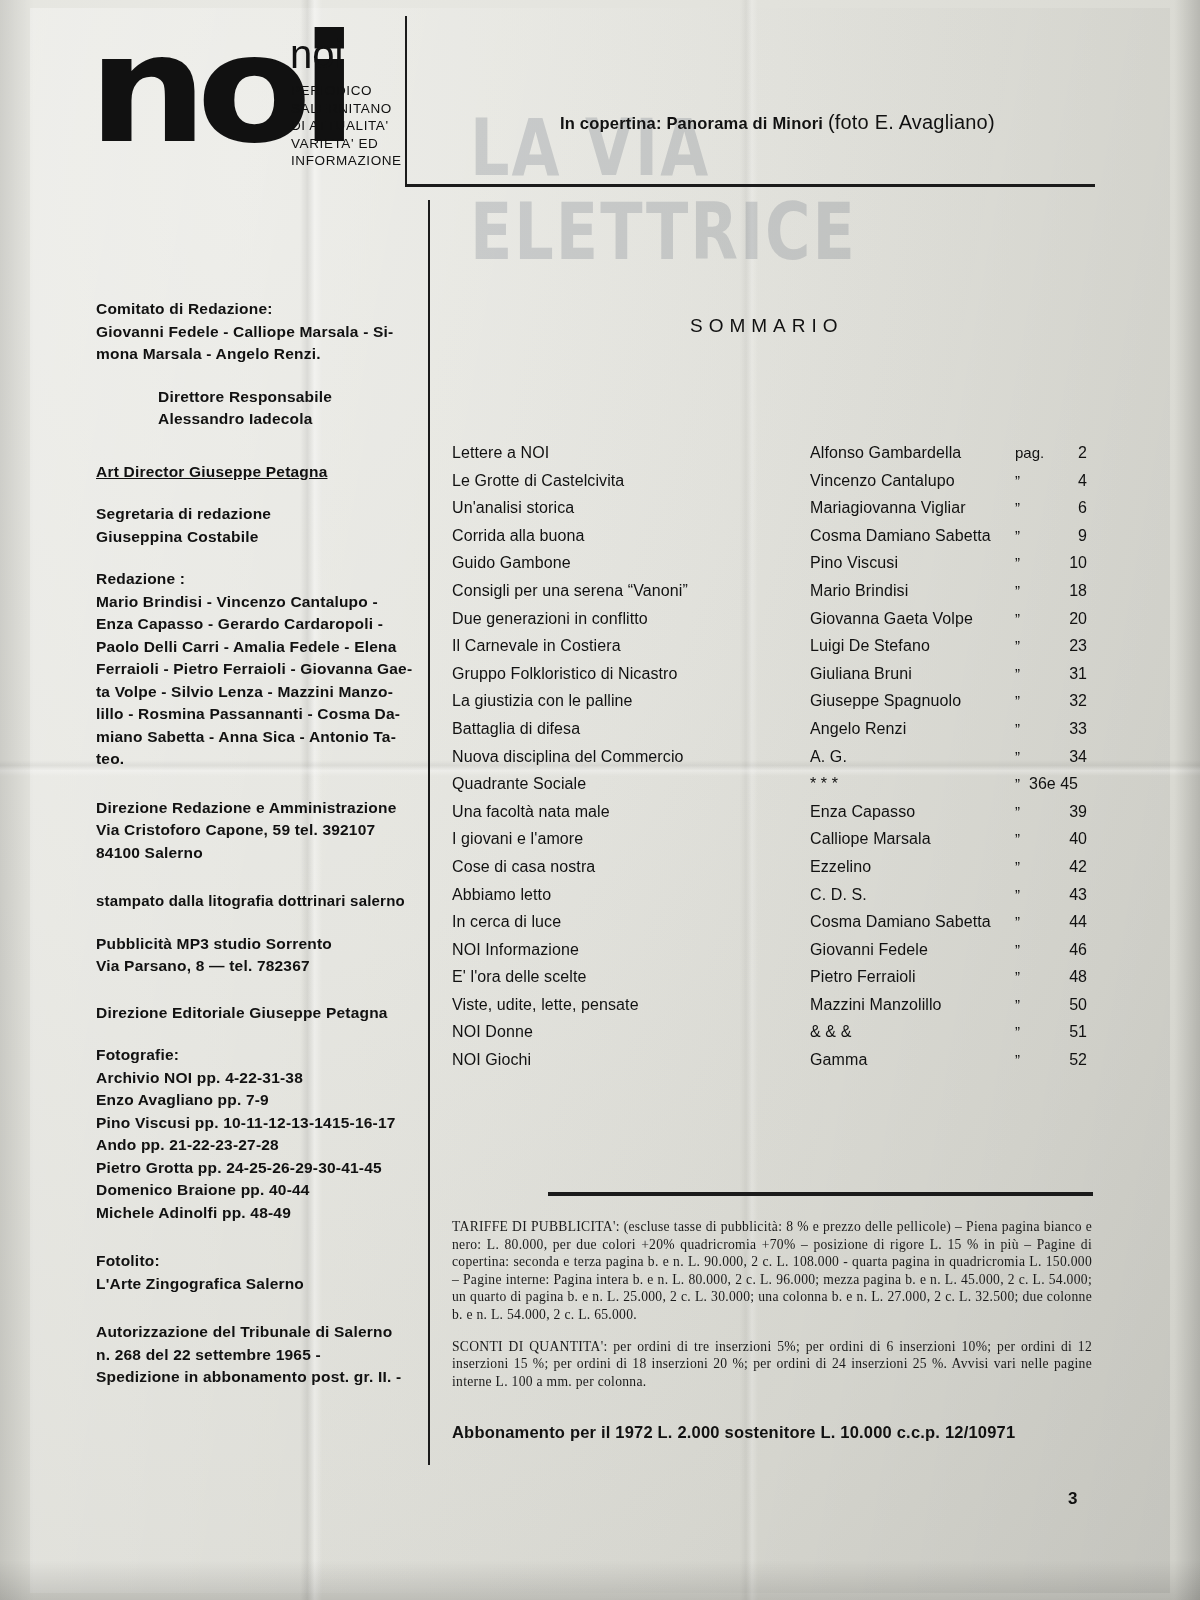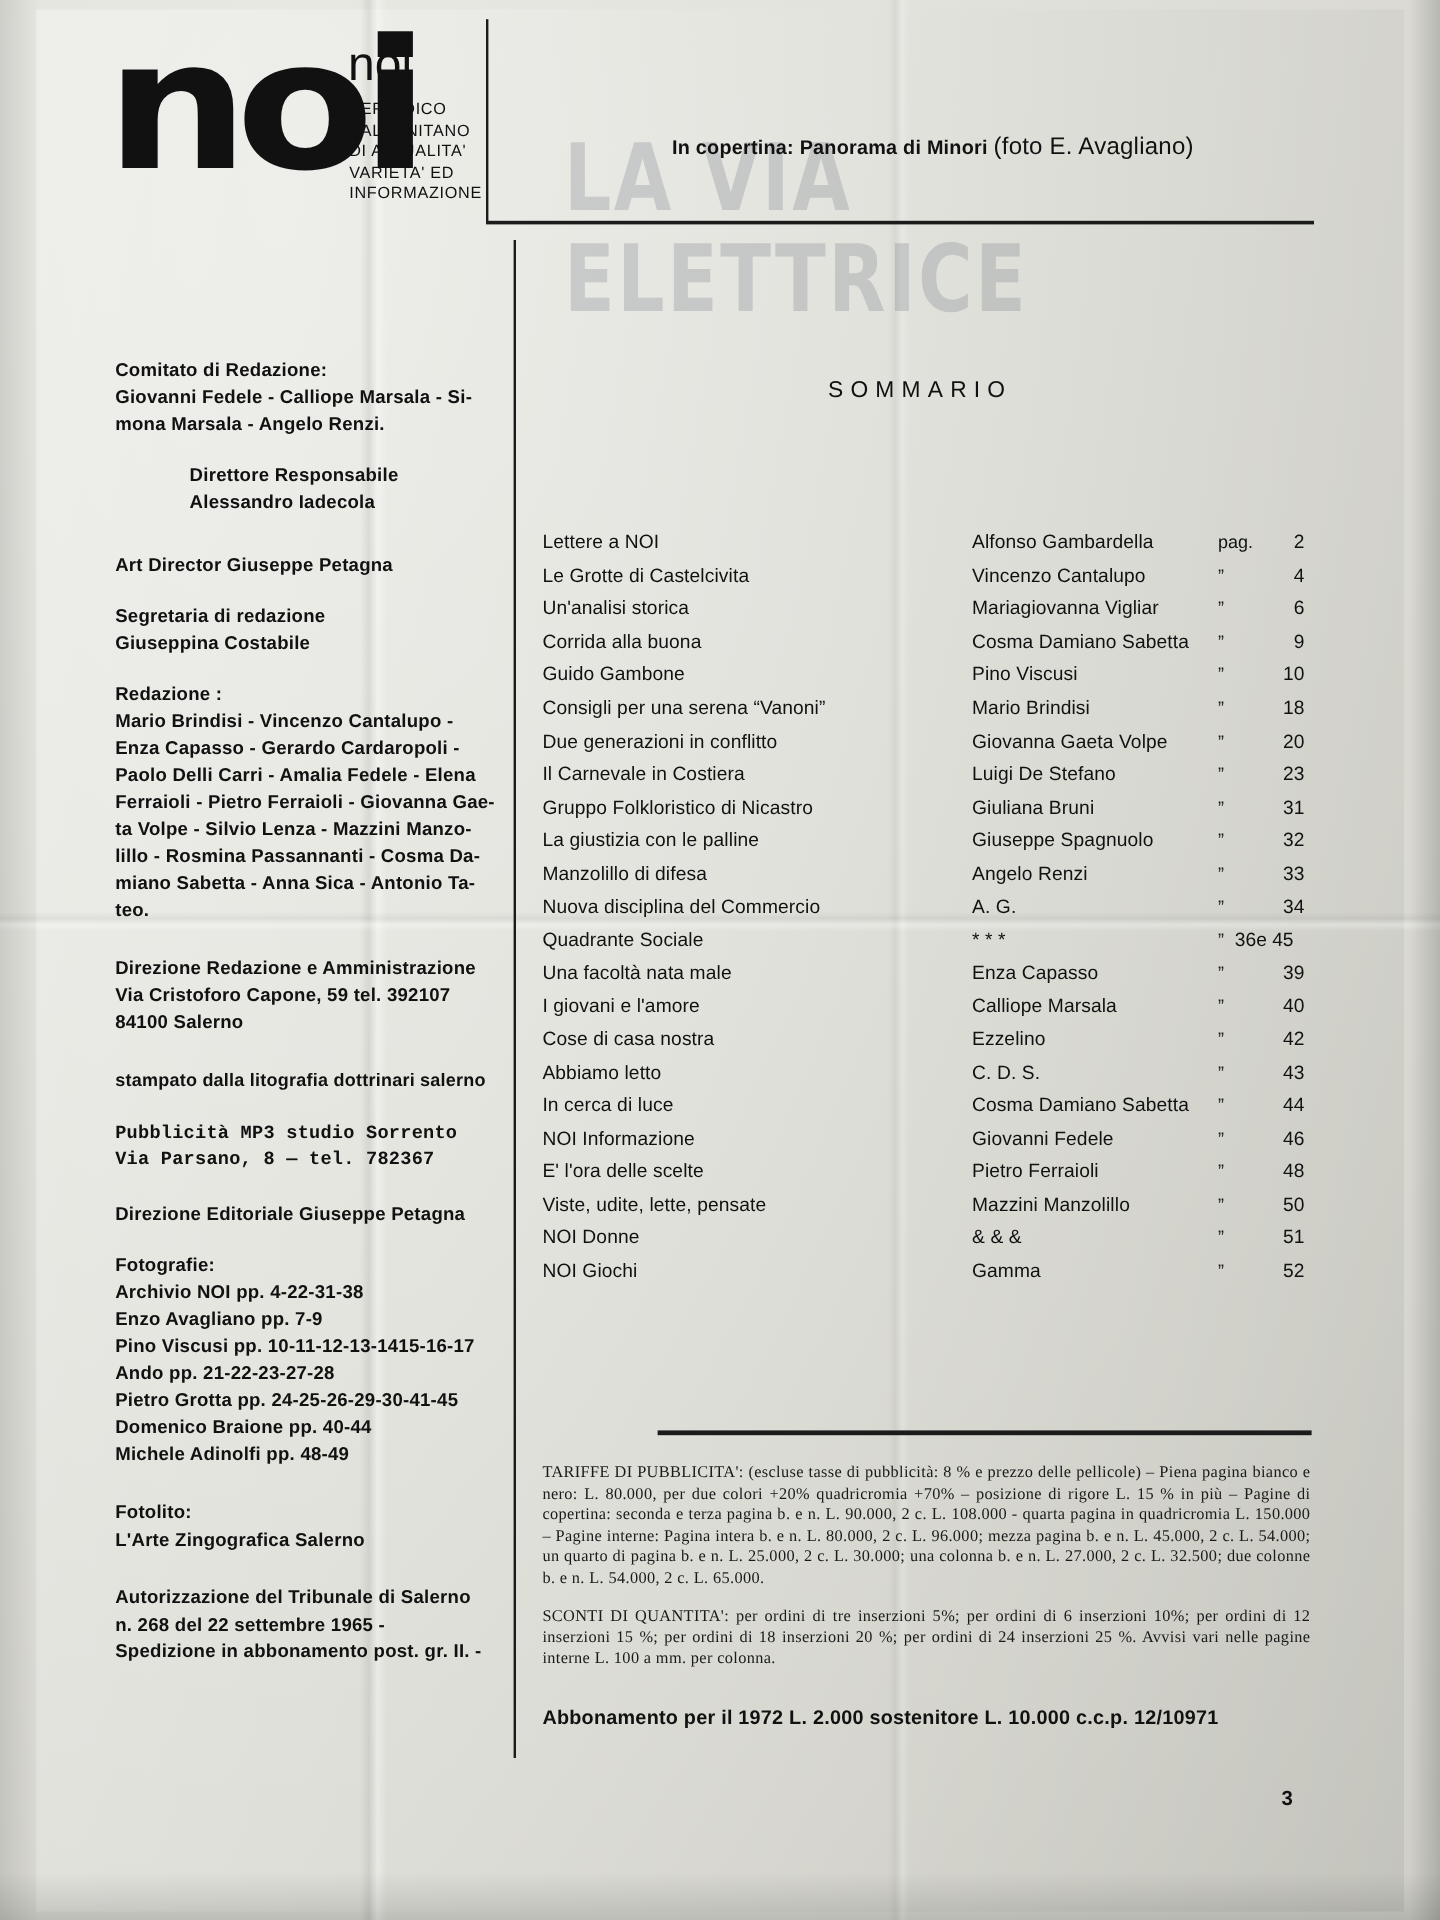--- a/index.html
+++ b/index.html
@@ -257,21 +257,21 @@
       <div class="line">Comitato di Redazione:</div>
       <div class="line">Giovanni Fedele - Calliope Marsala - Si-</div>
       <div class="line">mona Marsala - Angelo Renzi.</div>
     </div>
 
     <div class="blk" style="margin-bottom:28px;">
       <div class="line dir-title">Direttore Responsabile</div>
       <div class="line dir-name">Alessandro   Iadecola</div>
     </div>
 
-    <div class="blk" style="margin-top:30px;">
+    <div class="blk" style="margin-top:30px;text-decoration:underline;">
       <div class="line">Art Director   Giuseppe Petagna</div>
     </div>
 
     <div class="blk">
       <div class="line">Segretaria di redazione</div>
       <div class="line">Giuseppina   Costabile</div>
     </div>
 
     <div class="blk">
       <div class="line">Redazione :</div>
@@ -288,21 +288,21 @@
     <div class="blk" style="margin-top:26px;">
       <div class="line">Direzione Redazione e Amministrazione</div>
       <div class="line">Via Cristoforo Capone, 59 tel. 392107</div>
       <div class="line">84100   Salerno</div>
     </div>
 
     <div class="blk" style="margin-top:26px;">
       <div class="line" style="font-size:15px;">stampato dalla litografia dottrinari salerno</div>
     </div>
 
-    <div class="blk" style="margin-top:9px;font-family:Liberation Mono, monospace;">
+    <div class="blk" style="margin-top:9px;">
       <div class="line">Pubblicità MP3 studio Sorrento</div>
       <div class="line">Via Parsano, 8  —  tel. 782367</div>
     </div>
 
     <div class="blk" style="margin-top:24px;">
       <div class="line">Direzione Editoriale Giuseppe Petagna</div>
     </div>
 
     <div class="blk" style="margin-bottom:16px;">
       <div class="line">Fotografie:</div>
@@ -386,21 +386,21 @@
       <span class="toc-pagmark">”</span>
       <span class="toc-page">31</span>
     </div>
     <div class="toc-row">
       <span class="toc-title">La giustizia con le palline</span>
       <span class="toc-author">Giuseppe Spagnuolo</span>
       <span class="toc-pagmark">”</span>
       <span class="toc-page">32</span>
     </div>
     <div class="toc-row">
-      <span class="toc-title">Manzolillo di difesa</span>
+      <span class="toc-title">Battaglia di difesa</span>
       <span class="toc-author">Angelo Renzi</span>
       <span class="toc-pagmark">”</span>
       <span class="toc-page">33</span>
     </div>
     <div class="toc-row">
       <span class="toc-title">Nuova disciplina del Commercio</span>
       <span class="toc-author">A. G.</span>
       <span class="toc-pagmark">”</span>
       <span class="toc-page">34</span>
     </div>

